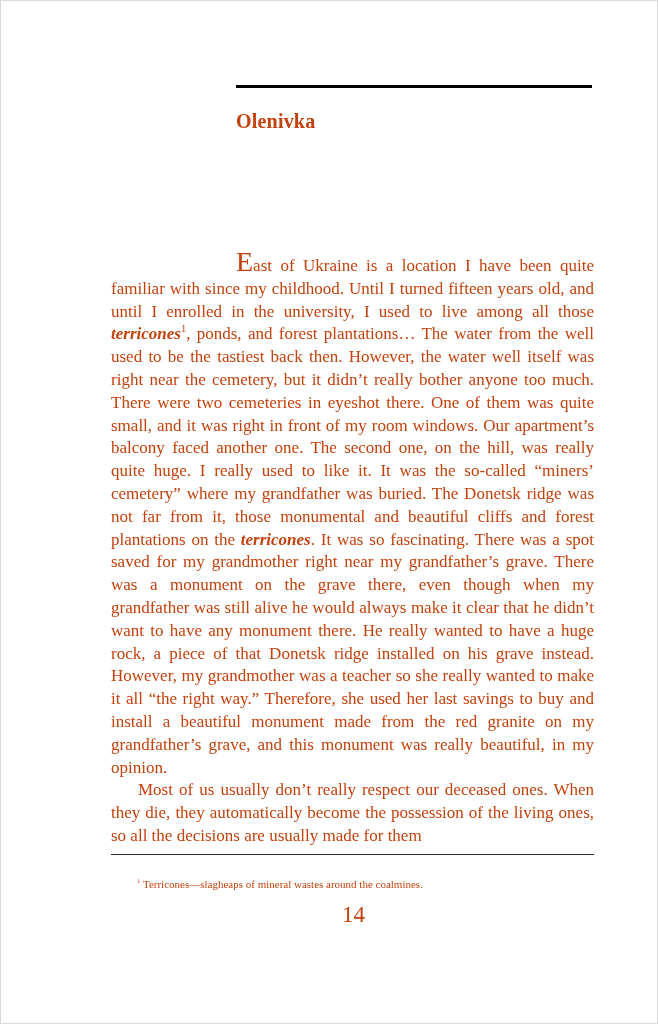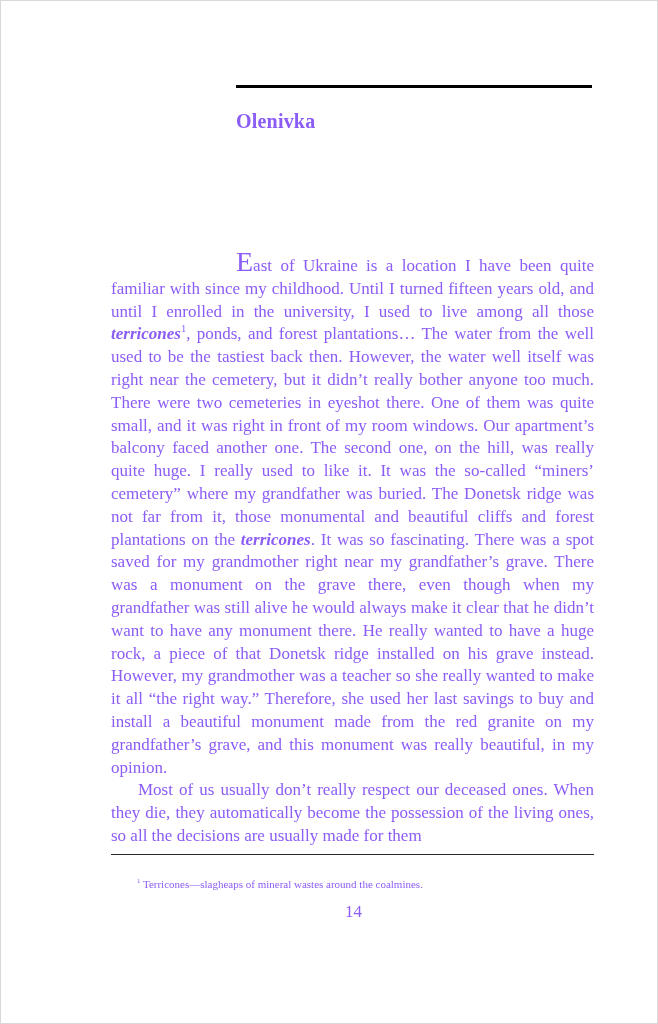--- a/index.html
+++ b/index.html
@@ -8,21 +8,21 @@
     background: #ffffff;
   }
   .page {
     position: relative;
     width: 658px;
     height: 1024px;
     box-sizing: border-box;
     background: #ffffff;
     border: 1px solid #d9d9d9;
     font-family: "Liberation Serif", "DejaVu Serif", serif;
-    color: #8b5cf6;
+    color: #c2410c;
     overflow: hidden;
   }
   .chapter-head {
     margin: 0 65px 0 235px;
     padding-top: 84px;
   }
   .title-rule {
     height: 3px;
     background: #000000;
   }
@@ -73,21 +73,21 @@
     line-height: 18px;
     text-indent: 26px;
     text-align: left;
   }
   .page-number {
     position: absolute;
     top: 901px;
     left: 110px;
     width: 485px;
     text-align: center;
-    font-size: 17px;
+    font-size: 23px;
   }
 </style>
 </head>
 <body>
 
 <div class="page">
 
   <div class="chapter-head">
     <div class="title-rule"></div>
     <h1 class="chapter-title">Olenivka</h1>

